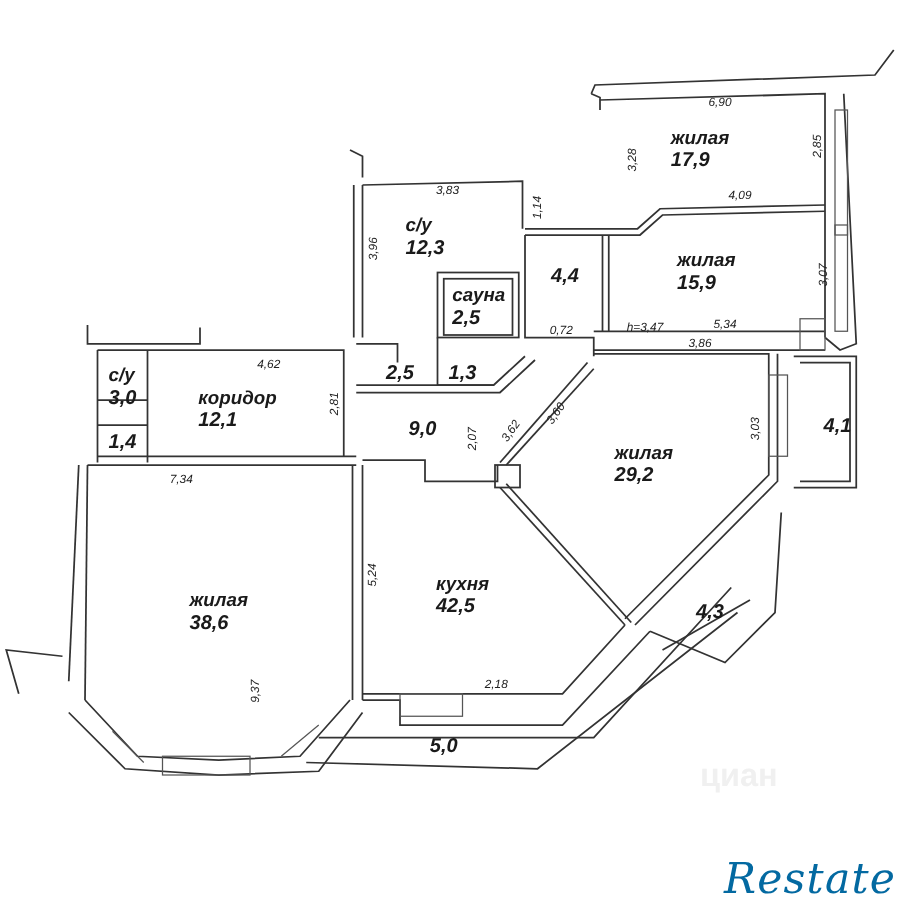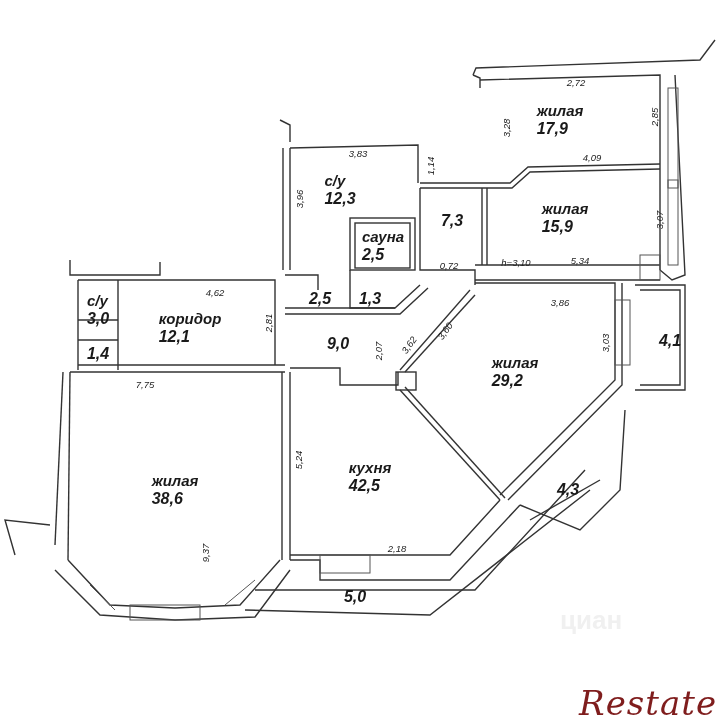--- a/index.html
+++ b/index.html
@@ -4,21 +4,21 @@
 <style>
   html, body { margin: 0; padding: 0; background: #ffffff; }
   body { width: 725px; height: 725px; position: relative; overflow: hidden; font-family: "Liberation Sans", sans-serif; }
   svg.plan { position: absolute; left: 0; top: 0; }
   .lbl { position: absolute; font-style: italic; font-weight: bold; color: #1a1a1a; line-height: 1.1; transform: translate(-50%, -50%); white-space: nowrap; }
   .lbl .name { font-size: 15px; display: block; }
   .lbl .area { font-size: 16px; display: block; }
   .dim { position: absolute; font-style: italic; font-size: 9.5px; color: #222; transform: translate(-50%, -50%); white-space: nowrap; }
   .dim.v { transform: translate(-50%, -50%) rotate(-90deg); }
   .dim.d { transform: translate(-50%, -50%) rotate(-55deg); }
-  .wm { position: absolute; right: 8px; bottom: 2px; font-family: "DejaVu Serif", serif; font-style: italic; font-size: 34px; color: #7f1d1d; letter-spacing: 1px; }
+  .wm { position: absolute; right: 8px; bottom: 2px; font-family: "DejaVu Serif", serif; font-style: italic; font-size: 34px; color: #0369a1; letter-spacing: 1px; }
   .wm2 { position: absolute; left: 560px; top: 605px; font-size: 26px; font-weight: bold; color: #f0f0f0; }
 </style>
 </head>
 <body>
 
 <svg class="plan" width="725" height="725" viewBox="0 0 725 725">
   <g fill="none" stroke="#333" stroke-width="1.4">
 
     <polyline points="473,75 476,68 700,60 715,40"></polyline>
     <polyline points="473,75 480,78 480,88"></polyline>
@@ -110,21 +110,21 @@
 </div>
 <div class="lbl" style="left:340px;top:190px">
   <span class="name">с/у</span>
   <span class="area">12,3</span>
 </div>
 <div class="lbl" style="left:383px;top:246px">
   <span class="name">сауна</span>
   <span class="area">2,5</span>
 </div>
 <div class="lbl" style="left:452px;top:221px">
-  <span class="area">7,3</span>
+  <span class="area">4,4</span>
 </div>
 <div class="lbl" style="left:320px;top:299px">
   <span class="area">2,5</span>
 </div>
 <div class="lbl" style="left:370px;top:299px">
   <span class="area">1,3</span>
 </div>
 <div class="lbl" style="left:98px;top:310px">
   <span class="name">с/у</span>
   <span class="area">3,0</span>
@@ -154,37 +154,37 @@
   <span class="name">кухня</span>
   <span class="area">42,5</span>
 </div>
 <div class="lbl" style="left:568px;top:490px">
   <span class="area">4,3</span>
 </div>
 <div class="lbl" style="left:355px;top:597px">
   <span class="area">5,0</span>
 </div>
 
-<span class="dim" style="left:576px;top:82px">2,72</span>
+<span class="dim" style="left:576px;top:82px">6,90</span>
 <span class="dim v" style="left:506px;top:128px">3,28</span>
 <span class="dim v" style="left:654px;top:117px">2,85</span>
 <span class="dim" style="left:592px;top:157px">4,09</span>
 <span class="dim v" style="left:659px;top:220px">3,07</span>
-<span class="dim" style="left:516px;top:262px">h=3,10</span>
+<span class="dim" style="left:516px;top:262px">h=3,47</span>
 <span class="dim" style="left:580px;top:260px">5,34</span>
 <span class="dim" style="left:358px;top:153px">3,83</span>
 <span class="dim v" style="left:430px;top:166px">1,14</span>
 <span class="dim v" style="left:299px;top:199px">3,96</span>
 <span class="dim" style="left:449px;top:265px">0,72</span>
 <span class="dim" style="left:215px;top:292px">4,62</span>
 <span class="dim v" style="left:268px;top:323px">2,81</span>
-<span class="dim" style="left:145px;top:384px">7,75</span>
+<span class="dim" style="left:145px;top:384px">7,34</span>
 <span class="dim v" style="left:378px;top:351px">2,07</span>
 <span class="dim d" style="left:409px;top:345px">3,62</span>
 <span class="dim d" style="left:445px;top:331px">3,60</span>
-<span class="dim" style="left:560px;top:302px">3,86</span>
+<span class="dim" style="left:560px;top:275px">3,86</span>
 <span class="dim v" style="left:605px;top:343px">3,03</span>
 <span class="dim v" style="left:298px;top:460px">5,24</span>
 <span class="dim v" style="left:205px;top:553px">9,37</span>
 <span class="dim" style="left:397px;top:548px">2,18</span>
 
 <div class="wm2">циан</div>
 <div class="wm">Restate</div>
 
 </body></html>

